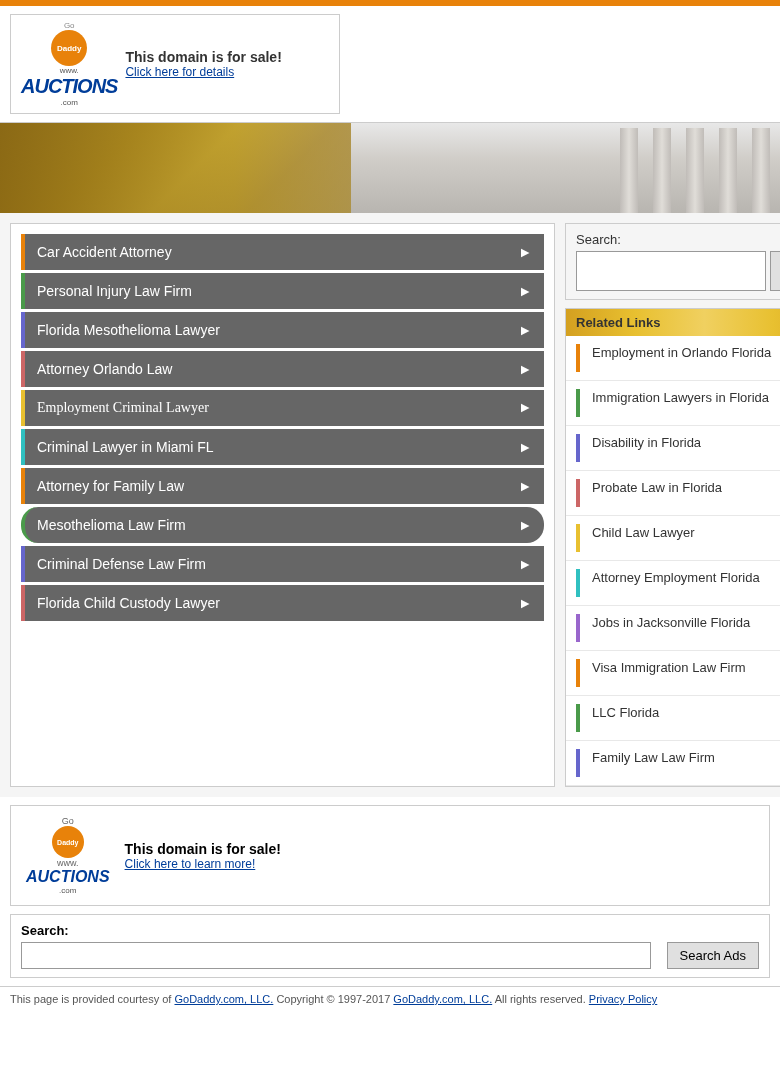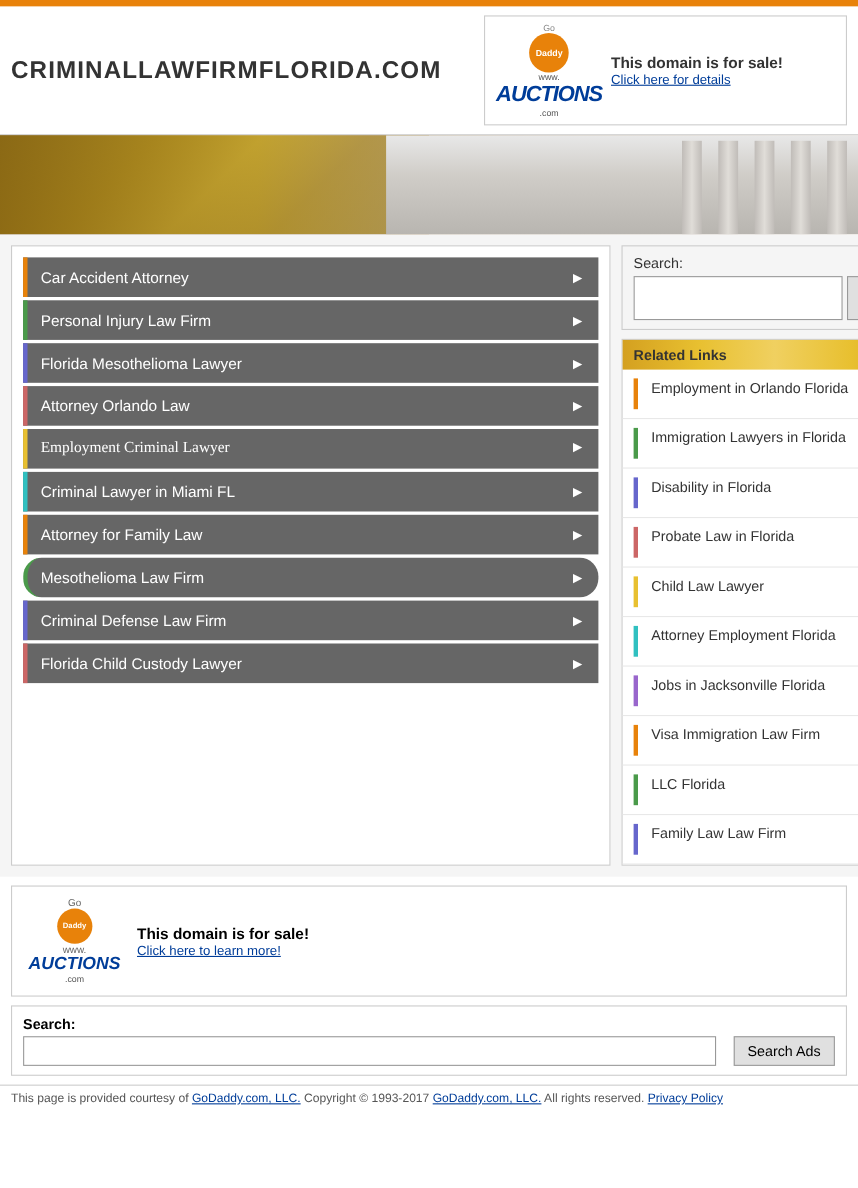--- a/index.html
+++ b/index.html
@@ -89,21 +89,20 @@
     .logo-wrapper { display: flex; align-items: center; }
     .logo-auctions-big { font-size: 20px; font-weight: bold; color: #003d99; font-style: italic; letter-spacing: -1px; }
     .www-text { font-size: 9px; color: #666; }
   </style>
 </head>
 <body>
 
 <div class="top-border"></div>
 
 <div class="header">
-  <div class="site-title">CRIMINALLAWFIRMFLORIDA.COM</div>
   <div class="auction-banner">
     <div class="logo-wrapper">
       <div style="display:flex; flex-direction:column; align-items:center; margin-right:8px;">
         <span style="font-size:8px; color:#888;">Go</span>
         <div style="position:relative; width:36px; height:36px;">
           <div style="width:36px; height:36px; background:#e8820a; border-radius:50%; display:flex; align-items:center; justify-content:center;">
             <span style="color:white; font-size:8px; font-weight:bold;">Daddy</span>
           </div>
         </div>
         <span style="font-size:8px; color:#555;">www.</span>
@@ -297,17 +296,17 @@
   <label>Search:</label>
   <div class="bottom-search-row">
     <input type="text" class="bottom-search-input" style="">
     <button class="bottom-search-btn">Search Ads</button>
   </div>
 </div>
 
 <div class="footer">
   <span>This page is provided courtesy of</span>
   <a>GoDaddy.com, LLC.</a>
-  <span> Copyright © 1993-2017 </span>
+  <span> Copyright © 1997-2017 </span>
   <a>GoDaddy.com, LLC.</a>
   <span> All rights reserved.</span>
   <a>Privacy Policy</a>
 </div>
 
 </body></html>

